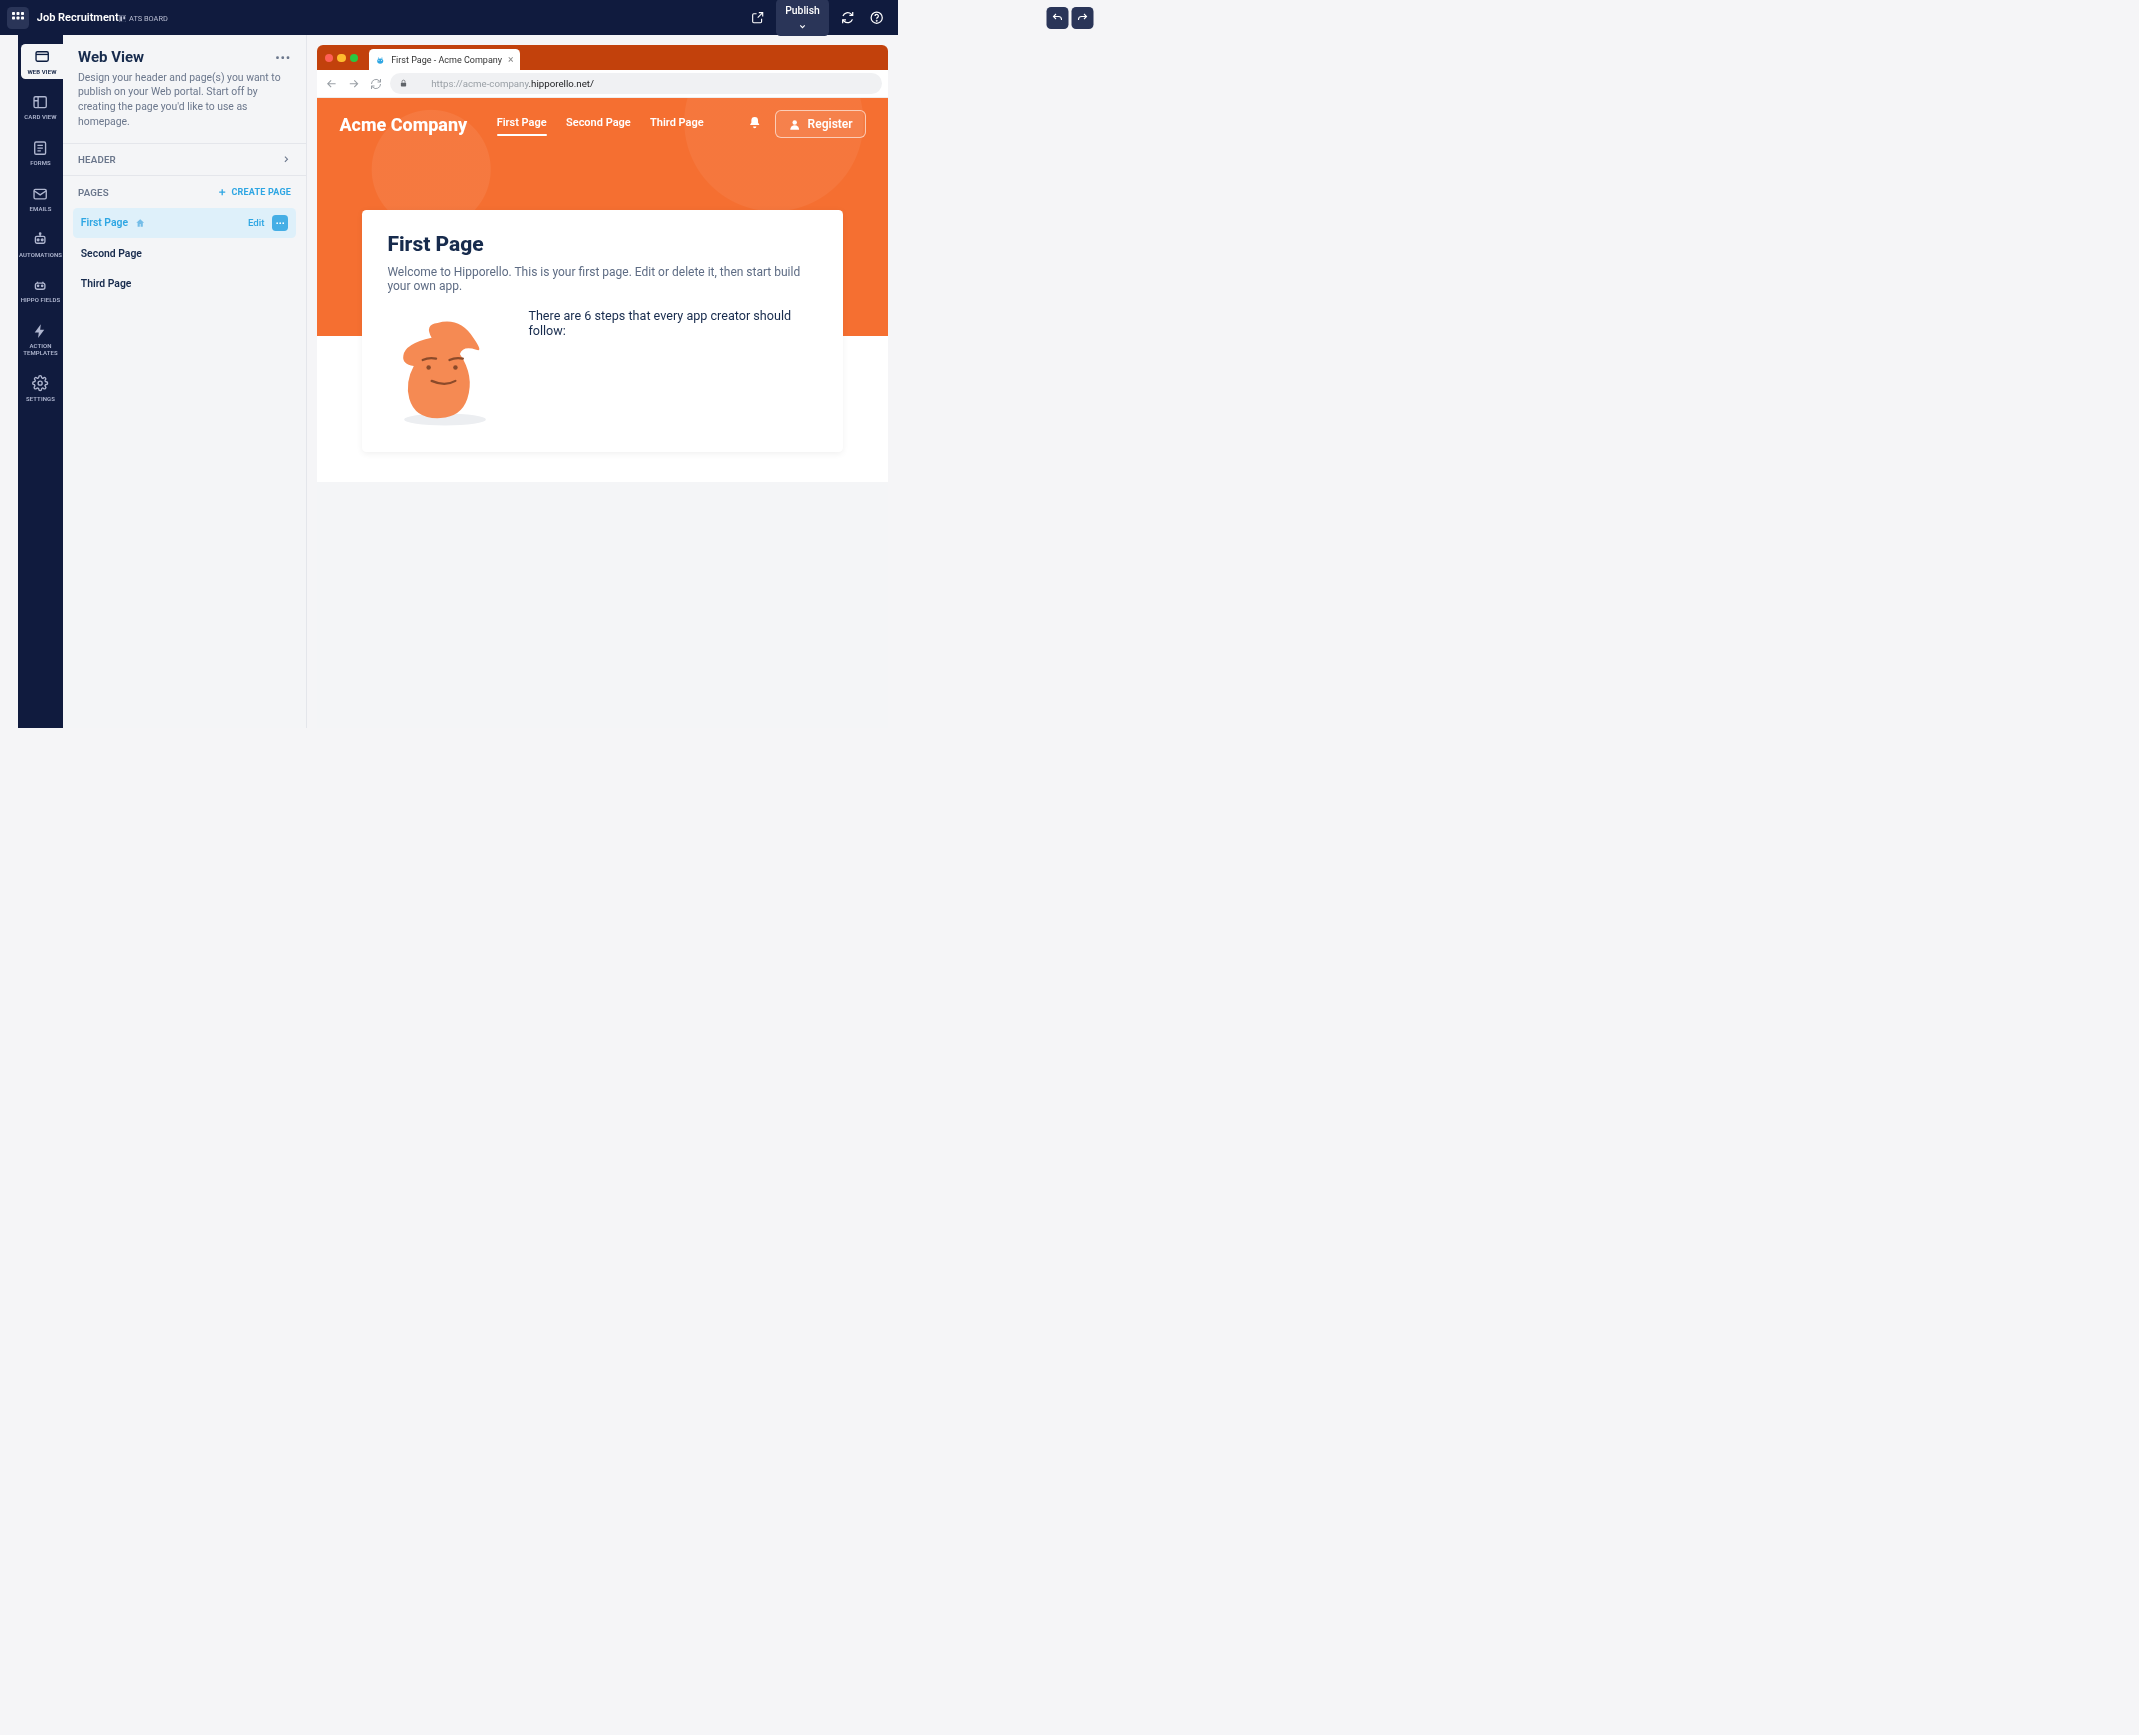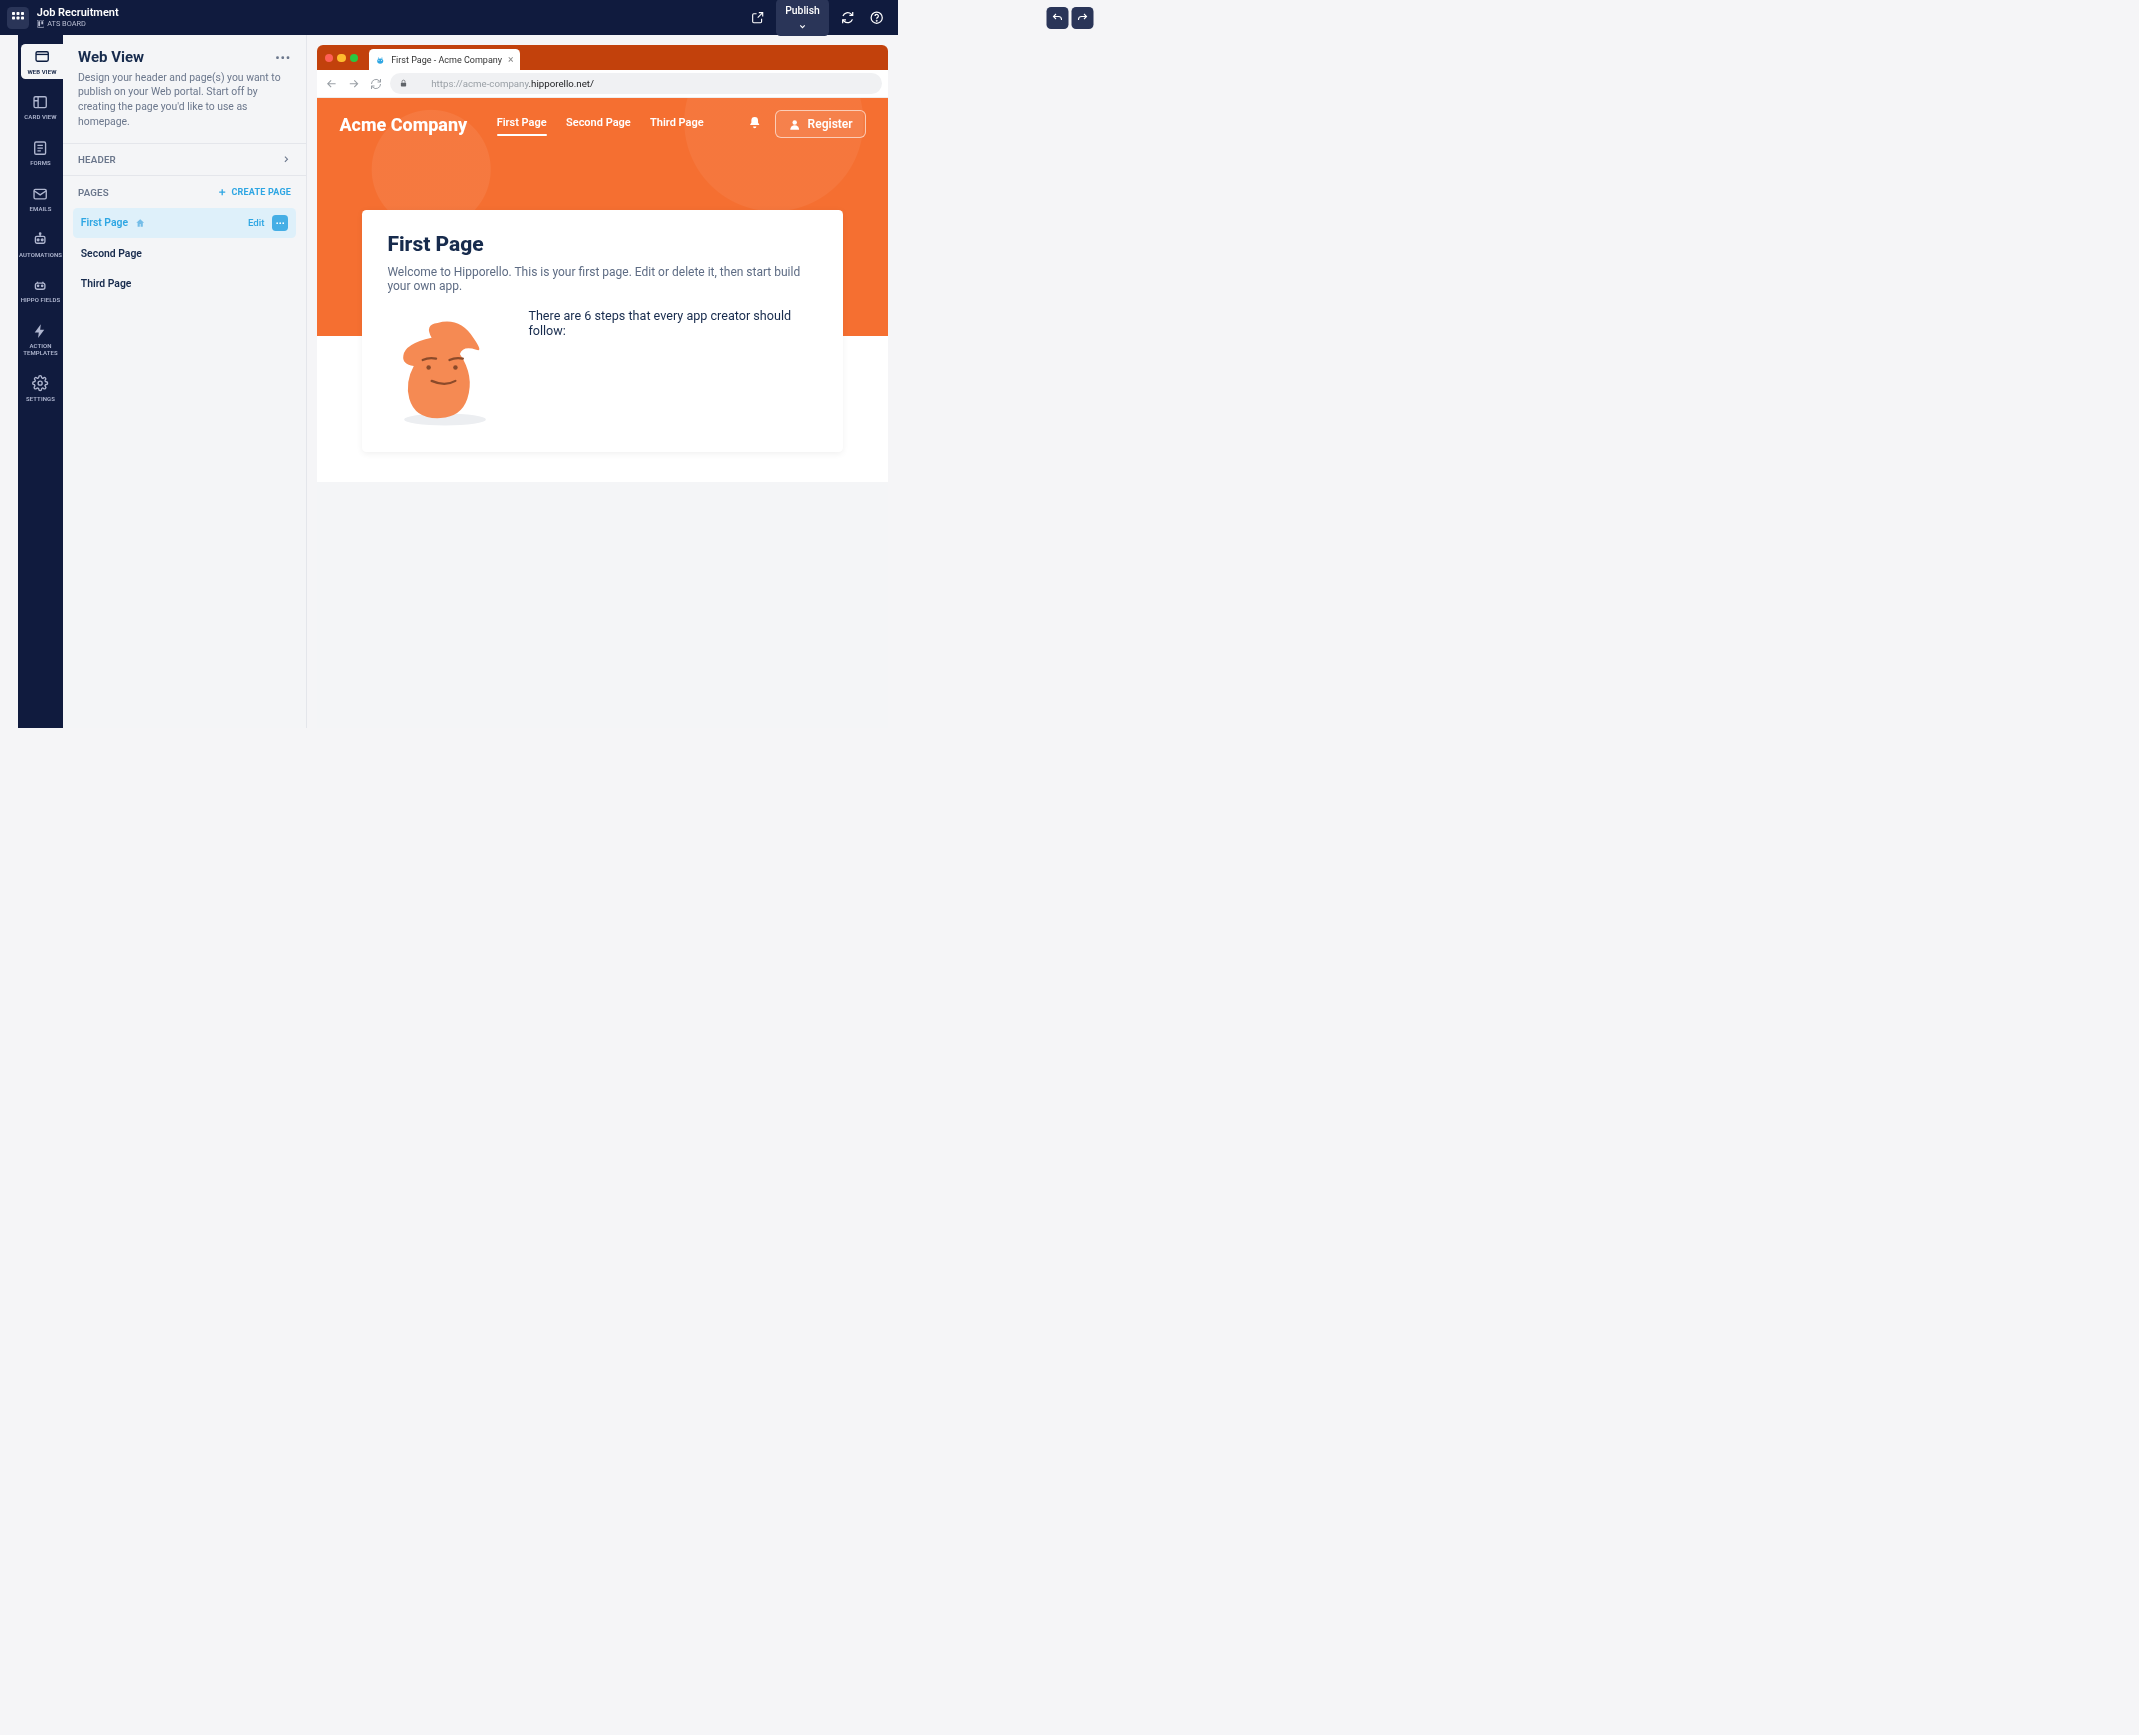--- a/index.html
+++ b/index.html
@@ -22,21 +22,21 @@
   color: #fff;
   gap: 7.4px;
 }
 .app-launcher {
   width: 22px; height: 22px;
   background: #2a3558;
   border-radius: 4.5px;
   display: flex; align-items: center; justify-content: center;
 }
 .app-launcher svg { width: 12px; height: 12px; }
-.title-block { display: flex; flex-direction: column; line-height: 1; }
+.title-block { display: flex; line-height: 1; }
 .title-block .title { font-size: 11px; font-weight: 600; }
 .title-block .sub { font-size: 7.4px; color: #b9bed2; display: flex; align-items: center; gap: 3px; margin-top: 2.2px; }
 .title-block .sub svg { width: 7.4px; height: 7.4px; }
 
 .topbar-center {
   position: absolute;
   left: 50%;
   transform: translateX(-50%);
   display: flex; gap: 3px;
 }

